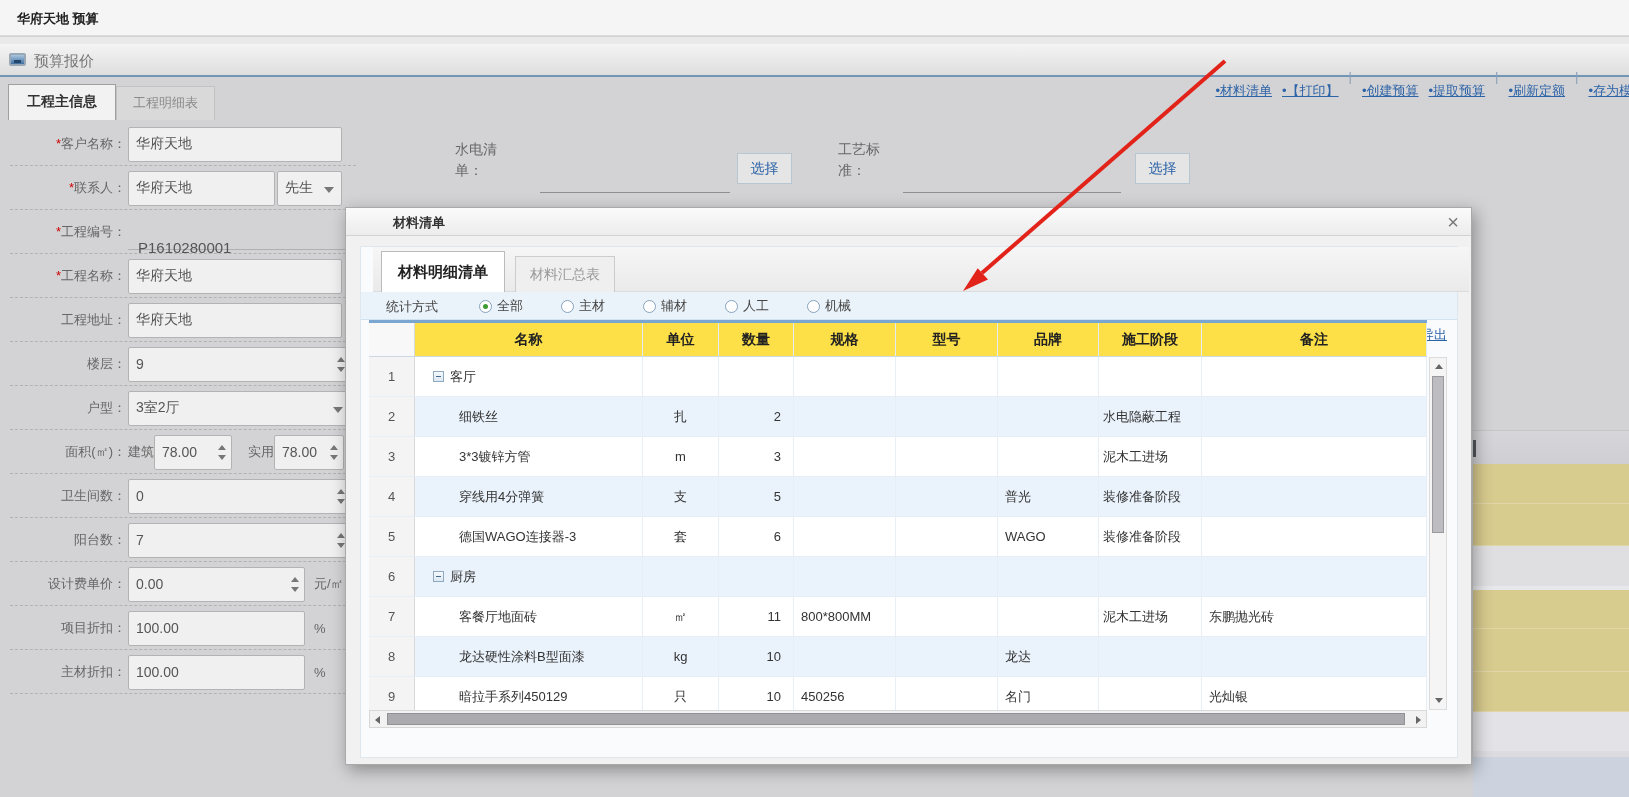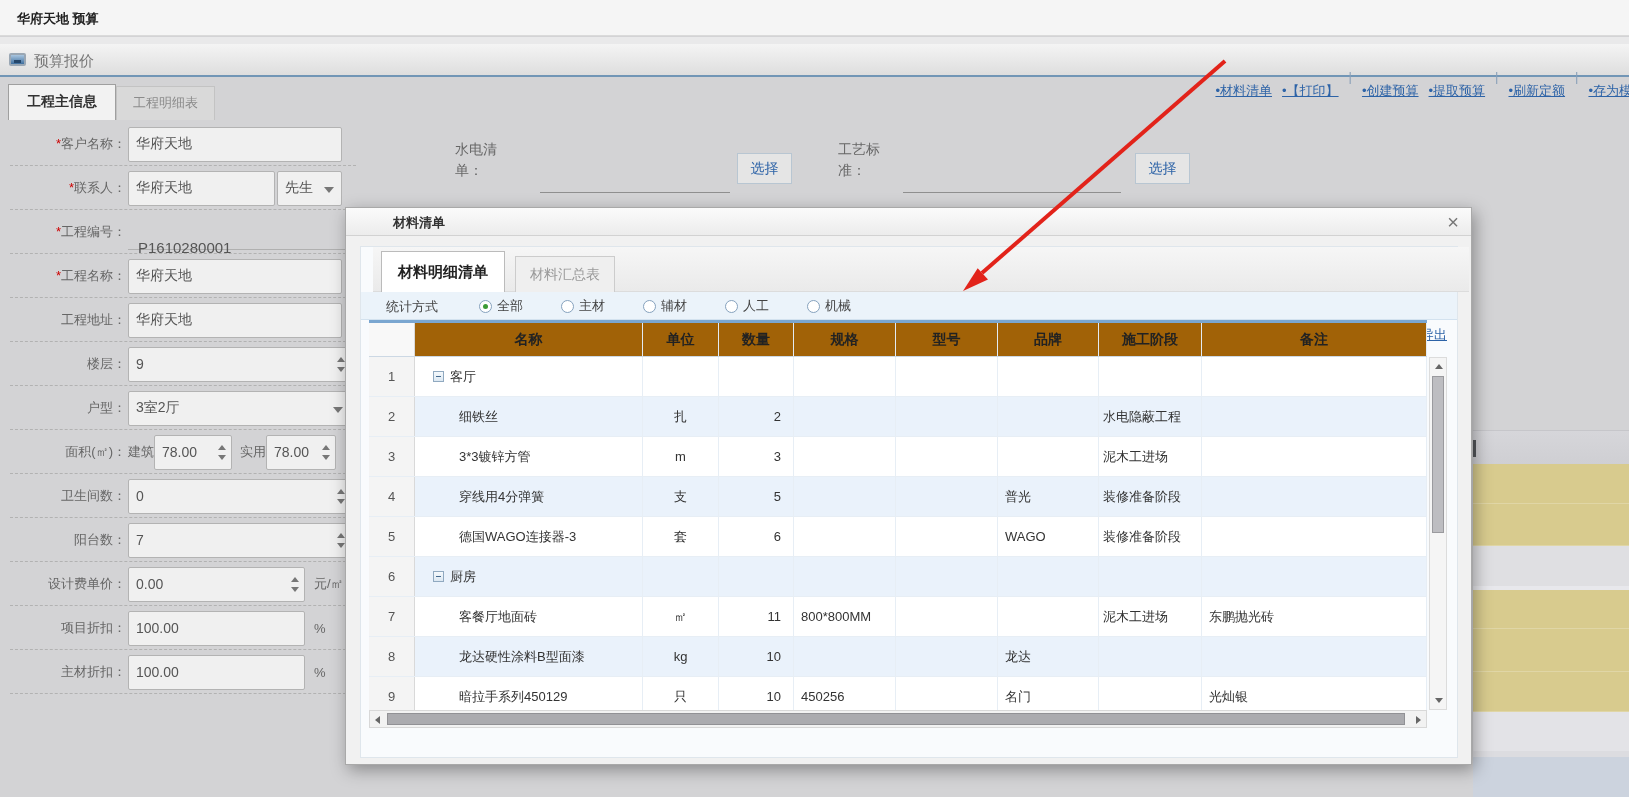--- a/index.html
+++ b/index.html
@@ -69,21 +69,21 @@
   .filter-row { position:absolute; left:0; top:45px; width:100%; height:28px; background:#ebf3fa; border-bottom:1px solid #d3e2ef; }
   .filter-label { position:absolute; left:25px; top:6px; font-size:13px; color:#444; }
   .radio-group { position:absolute; left:118px; top:5px; display:flex; gap:38px; }
   .radio-item { display:flex; align-items:center; gap:5px; cursor:pointer; }
   .radio { width:13px; height:13px; border-radius:50%; border:1px solid #86a2be; background:#fff; position:relative; }
   .radio.checked::after { content:''; position:absolute; left:3px; top:3px; width:5px; height:5px; border-radius:50%; background:#3d9b35; }
   .rlabel { font-size:13px; color:#444; }
   .filter-links { position:absolute; right:10px; top:5px; display:flex; gap:12px; }
   
   .grid { position:absolute; left:8px; top:73px; width:1058px; }
-  .grid-header { display:flex; height:37px; border-top:3px solid #7aa6d0; background:#a16207; border-bottom:1px solid #ccd8e4; }
+  .grid-header { display:flex; height:37px; border-top:3px solid #7aa6d0; background:#fde047; border-bottom:1px solid #ccd8e4; }
   .hcell { display:flex; align-items:center; justify-content:center; font-size:14px; font-weight:bold; color:#222; border-right:1px solid #e3ebf3; height:100%; }
   .hcell.num { border-right:1px solid #d9d9d9; background:#f8f8f8; }
   .grid-body { height:353px; overflow:hidden; background:#fff; }
   .trow { display:flex; height:40px; border-bottom:1px solid #e7eef5; background:#fff; }
   .trow.alt { background:#eaf2fb; }
   .cell { display:flex; align-items:center; font-size:13px; color:#333; border-right:1px solid #e7eef5; overflow:hidden; white-space:nowrap; height:100%; }
   .cell.num { background:#f4f4f4; border-right:1px solid #d9d9d9; justify-content:center; color:#555; }
   .cell.name { padding-left:44px; }
   .cell.name.group { padding-left:18px; }
   .cell.unit { justify-content:center; }
@@ -204,21 +204,21 @@
       <div class="form-label">面积(㎡)：</div>
       <div class="form-field">
         <span class="sublabel">建筑</span>
         <div class="ibox" style="width: 78px;">
           <span class="ival">78.00</span>
           <span class="spin">
             <i class="up"></i>
             <i class="dn"></i>
           </span>
         </div>
-        <span class="sublabel" style="margin-left: 8px;">实用</span>
+        <span class="sublabel" style="margin-left: 16px;">实用</span>
         <div class="ibox" style="width: 70px;">
           <span class="ival">78.00</span>
           <span class="spin">
             <i class="up"></i>
             <i class="dn"></i>
           </span>
         </div>
       </div>
     </div>
     <div class="form-row">

